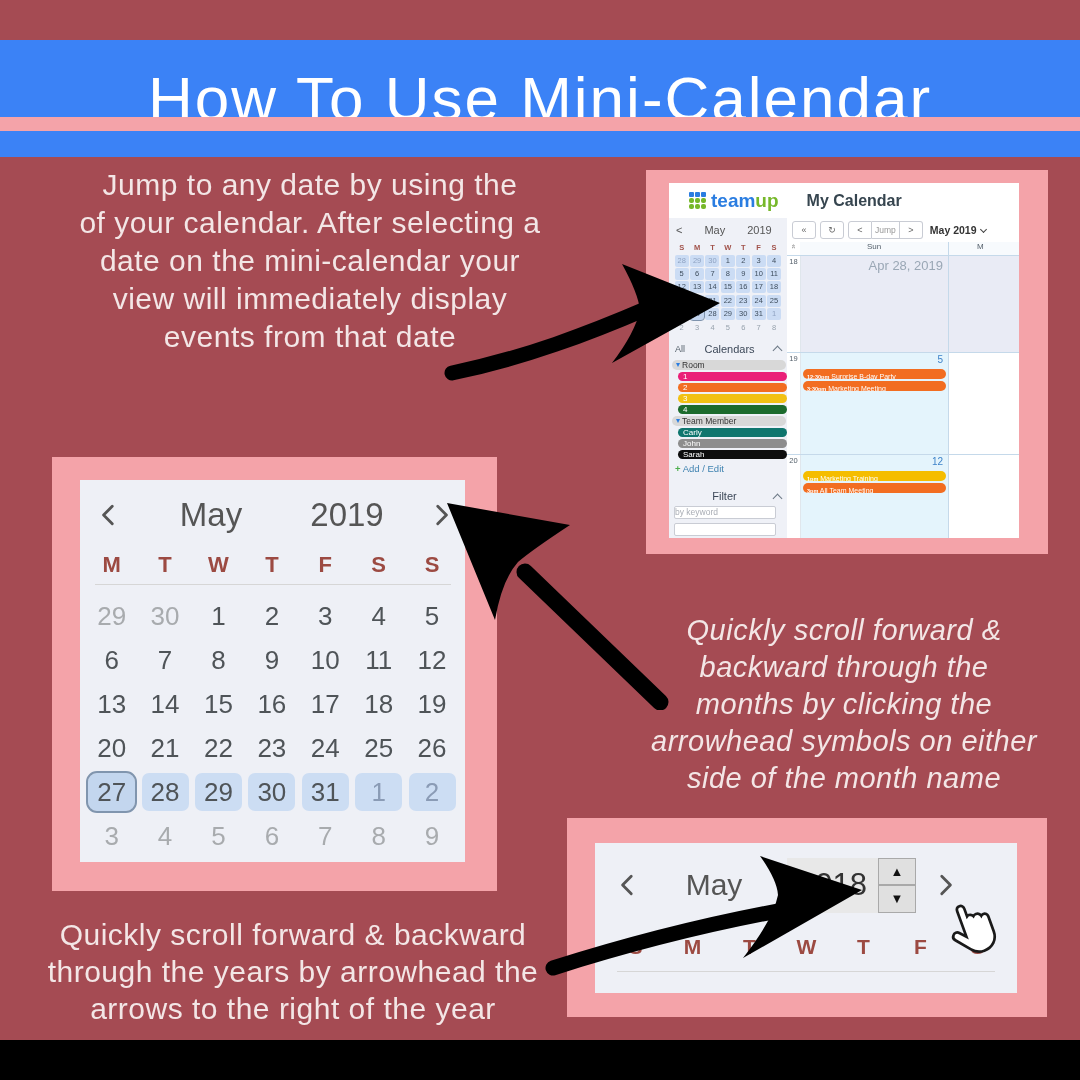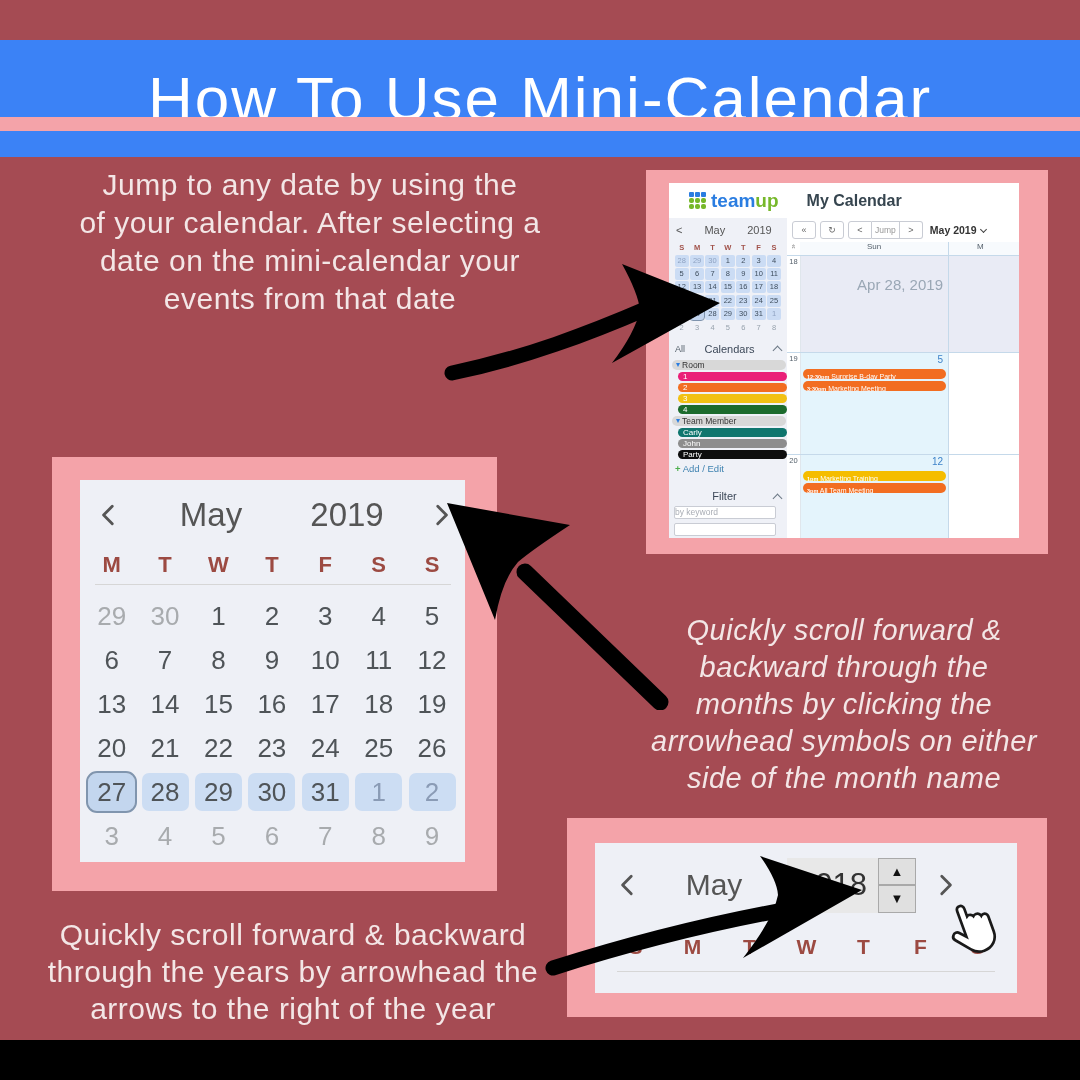--- a/index.html
+++ b/index.html
@@ -81,21 +81,21 @@
   #tu-weekhead .mon{flex:1;padding-left:28px;background:#f7fafd;}
   .tu-week{display:flex;border-bottom:1px solid #c5d9ea;position:relative;}
   .tu-week .gut{width:13px;font-size:7.5px;color:#55606b;padding-top:1px;text-align:center;border-right:1px solid #e0e6ec;}
   .tu-week .cell{width:147px;border-right:1px solid #c5d9ea;position:relative;padding:1px 0 0 0;}
   .tu-week .mcol{flex:1;}
   .w18{height:96px;}
   .w18 .cell,.w18 .mcol{background:#e9ebf5;}
   .w19{height:101px;}
   .w20{height:85px;border-bottom:none;}
   .w19 .cell,.w20 .cell{background:#e4f4fc;}
-  .corner{position:absolute;right:5px;top:2px;font-size:15px;color:#9aa7b5;margin-top:18px;}
+  .corner{position:absolute;right:5px;top:2px;font-size:13px;color:#9aa7b5;}
   .daynum{position:absolute;right:5px;top:1px;font-size:10px;color:#3f83c9;}
   .evts{margin-top:15px;}
   .pill{height:10px;border-radius:5px;margin:1.5px 2px;color:#fff;line-height:10px;padding-left:4px;
      white-space:nowrap;overflow:hidden;}
   .ptime{font-size:5.5px;font-weight:bold;}
   .ptitle{font-size:7px;}
 
   
   #bigcal-window{left:28px;top:23px;width:385px;height:382px;background:#eef0f6;overflow:hidden;}
   #bigcal-head{left:0;top:12px;width:385px;height:46px;display:flex;align-items:center;}
@@ -142,20 +142,21 @@
   <div class="abs" id="top-band">
     <div id="main-title">How To Use Mini-Calendar</div>
   </div>
   <div class="abs" id="pink-strip"></div>
   <div class="abs" id="bottom-band"></div>
 
   <div class="abs callout" id="text-jump">
       <div class="tline">Jump to any date by using the</div>
       <div class="tline">of your calendar. After selecting a</div>
       <div class="tline">date on the mini-calendar your</div>
+      <div class="tline">view will immediately display</div>
       <div class="tline">events from that date</div>
     </div>
   <div class="abs callout" id="text-months">
       <div class="tline">Quickly scroll forward &amp;</div>
       <div class="tline">backward through the</div>
       <div class="tline">months by clicking the</div>
       <div class="tline">arrowhead symbols on either</div>
       <div class="tline">side of the month name</div>
     </div>
   <div class="abs callout" id="text-years">
@@ -258,21 +259,21 @@
             <div class="tu-bar" style="background: rgb(234, 31, 120);">1</div>
             <div class="tu-bar" style="background: rgb(242, 109, 33);">2</div>
             <div class="tu-bar" style="background: rgb(242, 193, 20);">3</div>
             <div class="tu-bar" style="background: rgb(28, 107, 45);">4</div>
             <div class="tu-group-h">
               <span class="tri">▾</span>
               <span>Team Member</span>
             </div>
             <div class="tu-bar" style="background: #0f766e;">Carly</div>
             <div class="tu-bar" style="background: rgb(141, 141, 141);">John</div>
-            <div class="tu-bar" style="background: rgb(14, 14, 14);">Party</div>
+            <div class="tu-bar" style="background: rgb(14, 14, 14);">Sarah</div>
           </div>
         <div id="tu-addedit"><span class="plus">+</span> <span>Add / Edit</span></div>
         <div id="tu-filterrow">
           <span class="flt">Filter</span>
           <span class="chev-up"></span>
         </div>
         <div class="tu-input">by keyword</div>
         <div class="tu-input"></div>
       </div>
 

